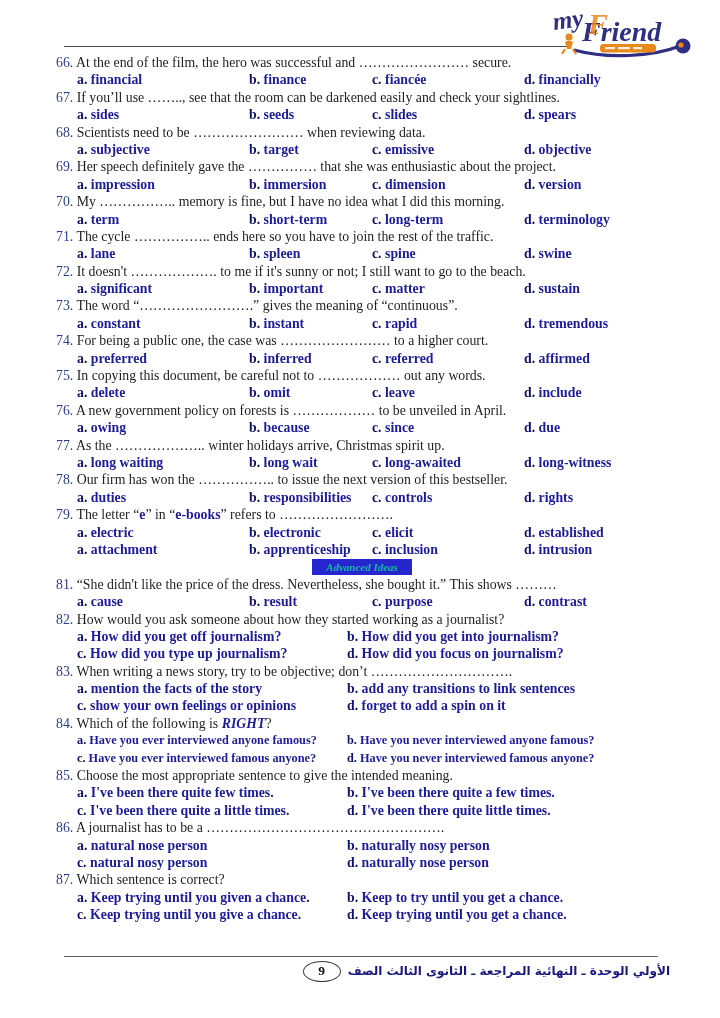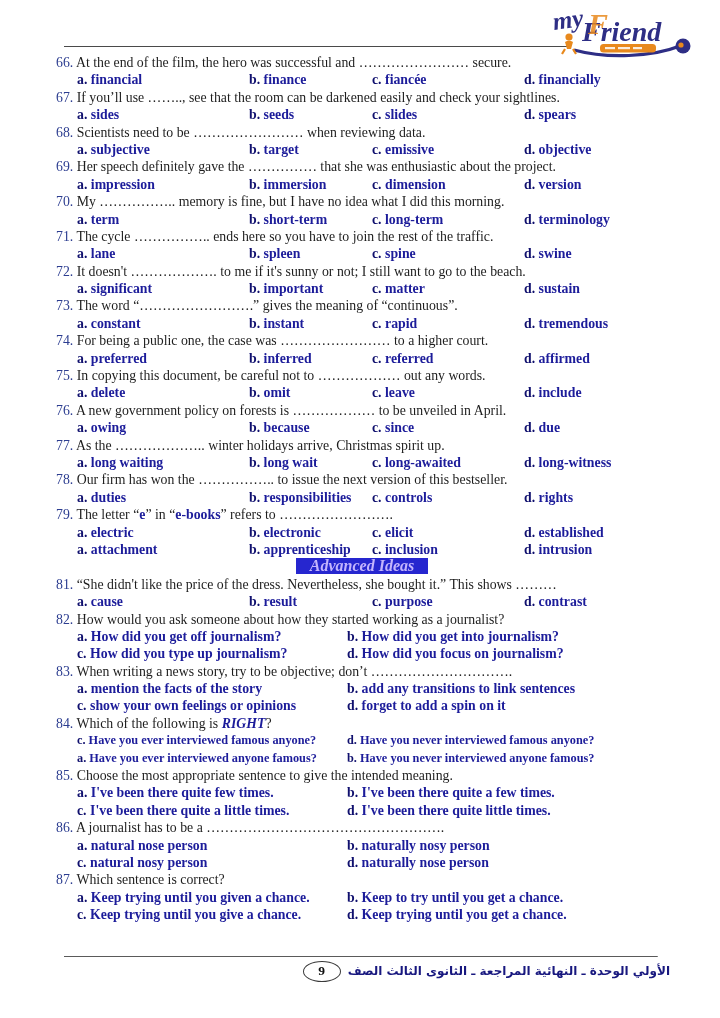--- a/index.html
+++ b/index.html
@@ -24,22 +24,22 @@
   .opt-row { padding-left:21px; }
   .opt { display:inline-block; font-weight:bold; vertical-align:top; }
   .opt .letter { color:#10106e; }
   .opt .otext { color:#1c1c9a; }
   .c4-1 { width:150px; } .c4-2 { width:123px;padding-left:22px; } .c4-3 { width:152px; } .c4-4 { width:auto;text-align:right; }
   .c2-1 { width:270px; } .c2-2 { width:auto; }
   .opt-row.small { font-size:12.3px; }
 
   .banner-line { text-align:center; }
   .banner {
-    display:inline-block; background:#2626cf; color:#c4b5fd;
-    font-weight:bold; font-style:italic; font-size:16px;
+    display:inline-block; background:#2626cf; color:#14b8a6;
+    font-weight:bold; font-style:italic; font-size:11px;
     padding:0 14px; height:16px; line-height:16px;
   }
 
   
   .footer-rule { position:absolute; left:64px; top:956px; width:594px; border-top:1.7px solid #5a5a5a; border-radius:0 0 6px 0; }
   .footer-row { position:absolute; top:960px; left:64px; width:606px; height:22px; display:flex; align-items:center; justify-content:flex-end; gap:7px; }
   .page-oval {
     width:36px; height:19px; border:1.7px solid #3a3a3a; border-radius:50%;
     display:flex; align-items:center; justify-content:center;
     font-weight:bold; font-size:13.5px; color:#101010; background:#fff; flex:0 0 auto;
@@ -207,22 +207,22 @@
     <div class="line qline"><span class="qnum">83.</span> <span class="stem"><span>When writing a news story, try to be objective; don’t ………………………….</span></span></div>
     <div class="opts">
           <div class="line opt-row"><span class="opt c2-1"><span class="letter">a. </span><span class="otext">mention the facts of the story</span></span><span class="opt c2-2"><span class="letter">b. </span><span class="otext">add any transitions to link sentences</span></span></div>
           <div class="line opt-row"><span class="opt c2-1"><span class="letter">c. </span><span class="otext">show your own feelings or opinions</span></span><span class="opt c2-2"><span class="letter">d. </span><span class="otext">forget to add a spin on it</span></span></div>
         </div>
   </div>
 
   <div class="qblock">
     <div class="line qline"><span class="qnum">84.</span> <span class="stem"><span>Which of the following is </span><span class="hl it">RIGHT</span><span>?</span></span></div>
     <div class="opts">
+          <div class="line opt-row small"><span class="opt c2-1"><span class="letter">a. </span><span class="otext">Have you ever interviewed anyone famous?</span></span><span class="opt c2-2"><span class="letter">b. </span><span class="otext">Have you never interviewed anyone famous?</span></span></div>
           <div class="line opt-row small"><span class="opt c2-1"><span class="letter">c. </span><span class="otext">Have you ever interviewed famous anyone?</span></span><span class="opt c2-2"><span class="letter">d. </span><span class="otext">Have you never interviewed famous anyone?</span></span></div>
-          <div class="line opt-row small"><span class="opt c2-1"><span class="letter">a. </span><span class="otext">Have you ever interviewed anyone famous?</span></span><span class="opt c2-2"><span class="letter">b. </span><span class="otext">Have you never interviewed anyone famous?</span></span></div>
         </div>
   </div>
 
   <div class="qblock">
     <div class="line qline"><span class="qnum">85.</span> <span class="stem"><span>Choose the most appropriate sentence to give the intended meaning.</span></span></div>
     <div class="opts">
           <div class="line opt-row"><span class="opt c2-1"><span class="letter">a. </span><span class="otext">I've been there quite few times.</span></span><span class="opt c2-2"><span class="letter">b. </span><span class="otext">I've been there quite a few times.</span></span></div>
           <div class="line opt-row"><span class="opt c2-1"><span class="letter">c. </span><span class="otext">I've been there quite a little times.</span></span><span class="opt c2-2"><span class="letter">d. </span><span class="otext">I've been there quite little times.</span></span></div>
         </div>
   </div>

